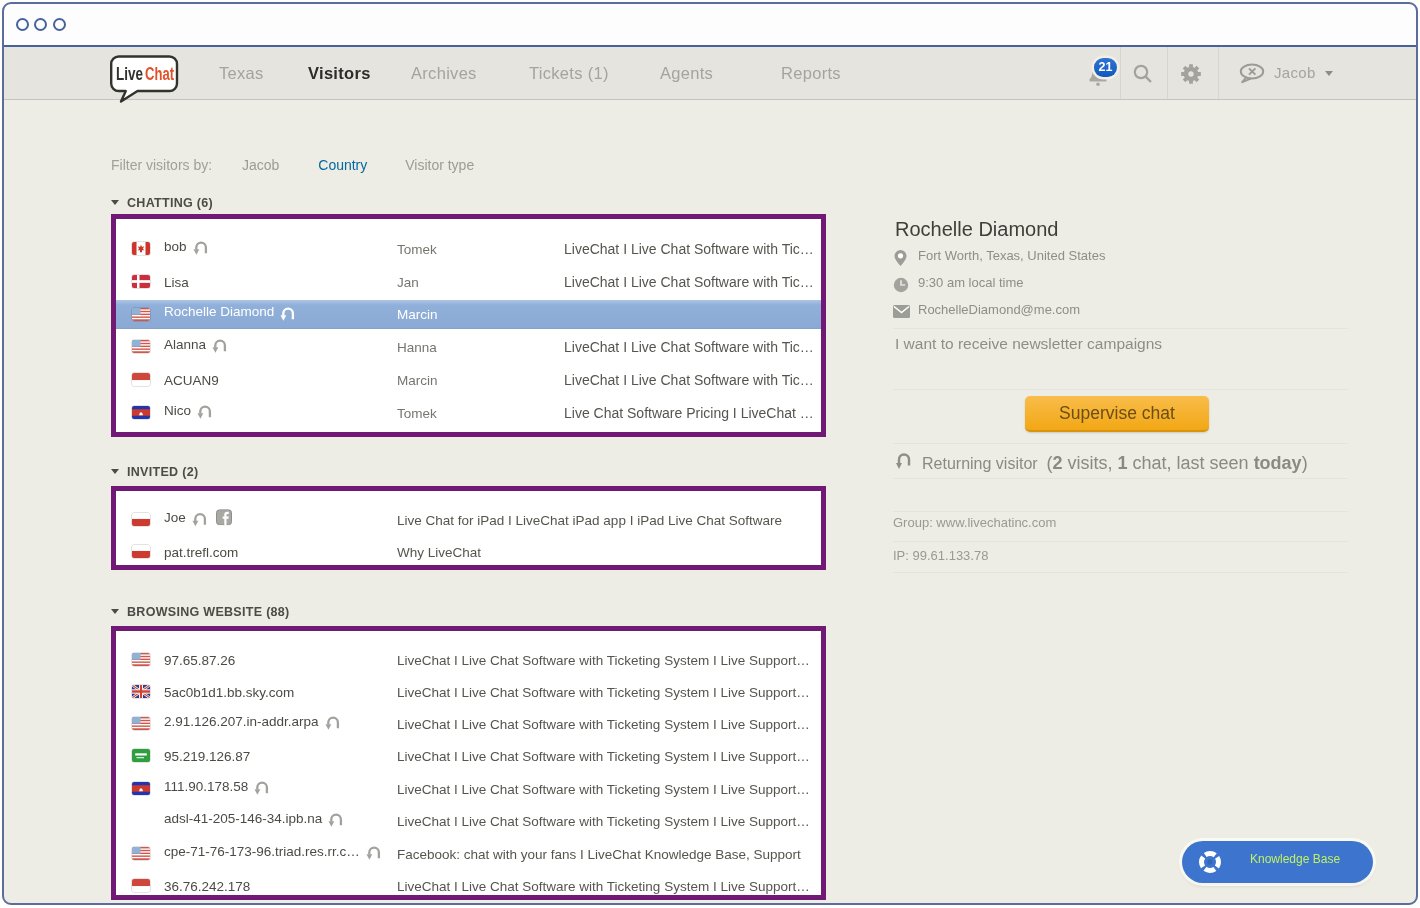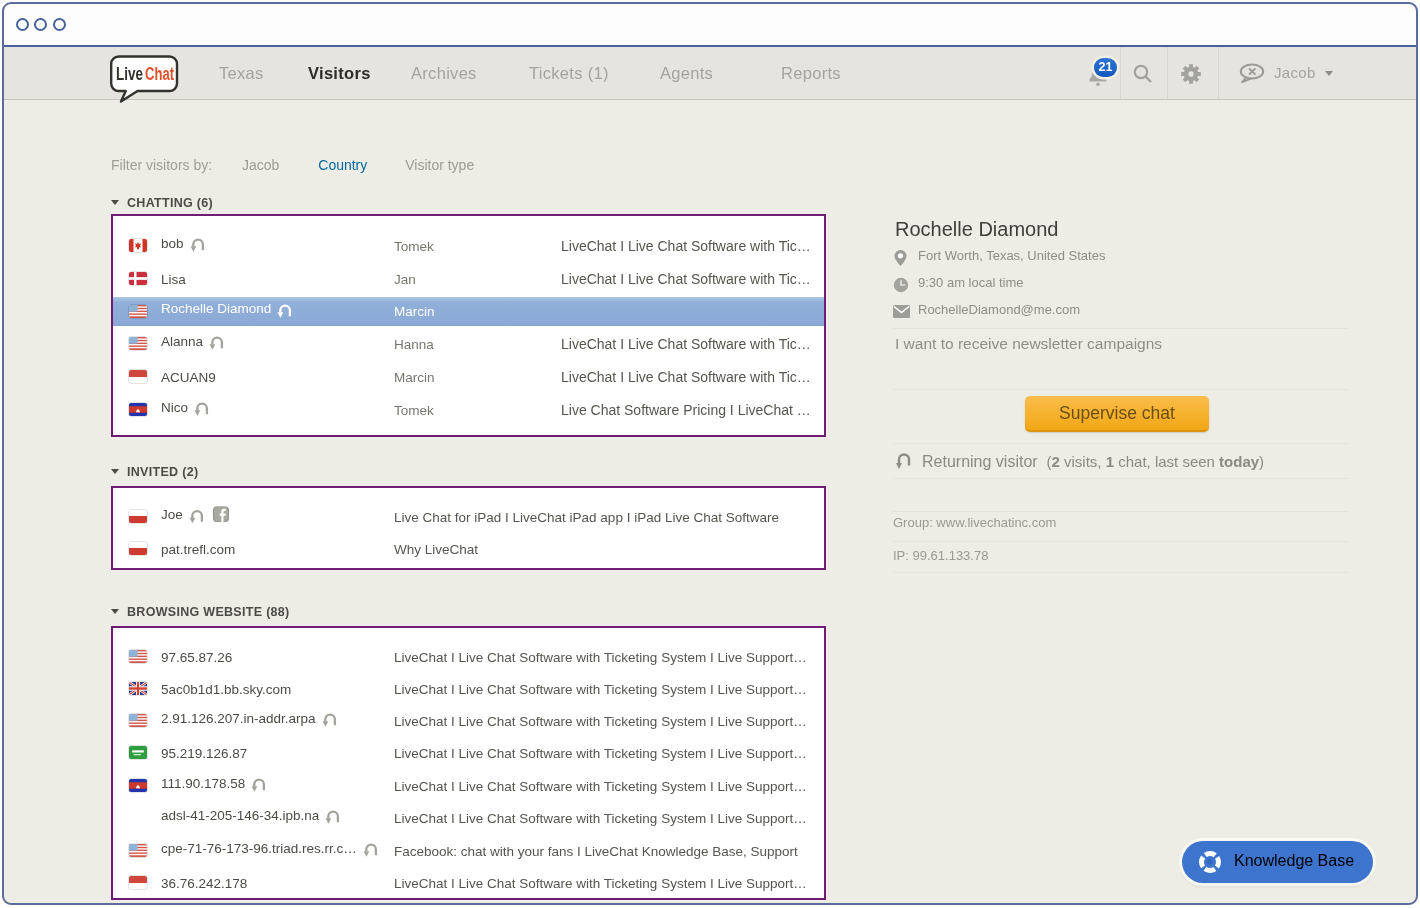--- a/index.html
+++ b/index.html
@@ -14,45 +14,45 @@
 .content { position:absolute; left:0; top:100px; width:100%; height:803px; }
 .frame { position:absolute; left:2px; top:2px; width:1416px; height:903px; border:2.5px solid #5b6d9c; border-radius:9px; box-shadow:0 0 0 14px #fff; pointer-events:none; z-index:60; }
 
 
 .logo { position:absolute; left:108px; top:8px; }
 
 
 .filter { position:absolute; left:111px; top:57px; font-size:14px; color:#a0a09a; white-space:nowrap; }
 .sechead { position:absolute; font-size:12.5px; font-weight:bold; color:#4c4c47; letter-spacing:0.3px; white-space:nowrap; }
 .sechead .tri { display:inline-block; width:0; height:0; border-left:4.5px solid transparent; border-right:4.5px solid transparent; border-top:5.5px solid #4c4c47; margin-right:8px; vertical-align:2px; }
-.card { position:absolute; left:111px; width:715px; background:#fff; border:2px solid #701a75; }
+.card { position:absolute; left:111px; width:715px; background:#fff; border:5px solid #701a75; }
 .row { position:absolute; left:0; width:100%; height:33px; }
 .row .flag { position:absolute; left:16px; top:50%; margin-top:-6.5px; width:18px; height:13px; border-radius:2px; overflow:hidden; box-shadow:0 0 0 0.5px rgba(0,0,0,0.22), inset 0 -5px 6px rgba(120,80,70,0.18); }
 .row .name { position:absolute; left:48px; top:50%; transform:translateY(-50%); font-size:13.5px; color:#4b4b46; white-space:nowrap; }
 .row .agent { position:absolute; left:281px; top:50%; transform:translateY(-50%); font-size:13.5px; color:#76766f; white-space:nowrap; }
 .row .title { position:absolute; left:448px; top:50%; transform:translateY(-50%); font-size:14px; color:#55554f; white-space:nowrap; }
 .row .title2 { position:absolute; left:281px; top:50%; transform:translateY(-50%); font-size:13.5px; color:#55554f; white-space:nowrap; }
 .hs { display:inline-block; vertical-align:-5.5px; margin-left:6px; }
 .sel { background:linear-gradient(#aec5e4, #90b0da 18%, #8aaad5); height:29px; border-bottom:1px solid #83a3cf; }
 .sel .name, .sel .agent { color:#fff; }
 
 
 .rp-title { position:absolute; left:895px; top:218px; font-size:20px; color:#3e3e3a; }
 .rp-line { position:absolute; left:918px; font-size:13px; color:#8e8e88; white-space:nowrap; }
 .rp-icon { position:absolute; left:893px; }
 .rp-q { position:absolute; left:895px; font-size:15.5px; color:#8e8e88; white-space:nowrap; }
 .btn-sup { position:absolute; left:1025px; top:396px; width:184px; height:36px; background:linear-gradient(#f9bd4b, #f2a715); border-radius:5px; border-bottom:2px solid #db930e; box-shadow:0 1px 2px rgba(0,0,0,0.15); text-align:center; line-height:35px; font-size:17.5px; color:#6b4e13; }
 .ret { position:absolute; left:922px; top:453px; font-size:16px; color:#8a8a84; white-space:nowrap; }
-.ret small { font-size:15px; color:#8a8a84; }
+.ret small { font-size:18px; color:#8a8a84; }
 .rp-meta { position:absolute; left:893px; font-size:13px; color:#9a9a91; white-space:nowrap; }
 .hr { position:absolute; height:1px; background:rgba(0,0,0,0.035); }
 
 
 .kb { position:absolute; left:1182px; top:841px; width:191px; height:42px; background:#3d74ce; border-radius:21px; box-shadow:0 0 0 3px rgba(252,251,244,0.85), 0 2px 4px rgba(0,0,0,0.2); z-index:40; }
-.kb-text { position:absolute; left:52px; top:11px; font-size:16px; color:#000000; }
+.kb-text { position:absolute; left:68px; top:11px; font-size:12px; color:#bef264; }
 </style>
 </head>
 <body>
 <div class="win">
   <div class="titlebar">
     <div class="circ" style="left:16px;"></div>
     <div class="circ" style="left:34px;"></div>
     <div class="circ" style="left:53px;"></div>
   </div>
   <div class="navbar">

